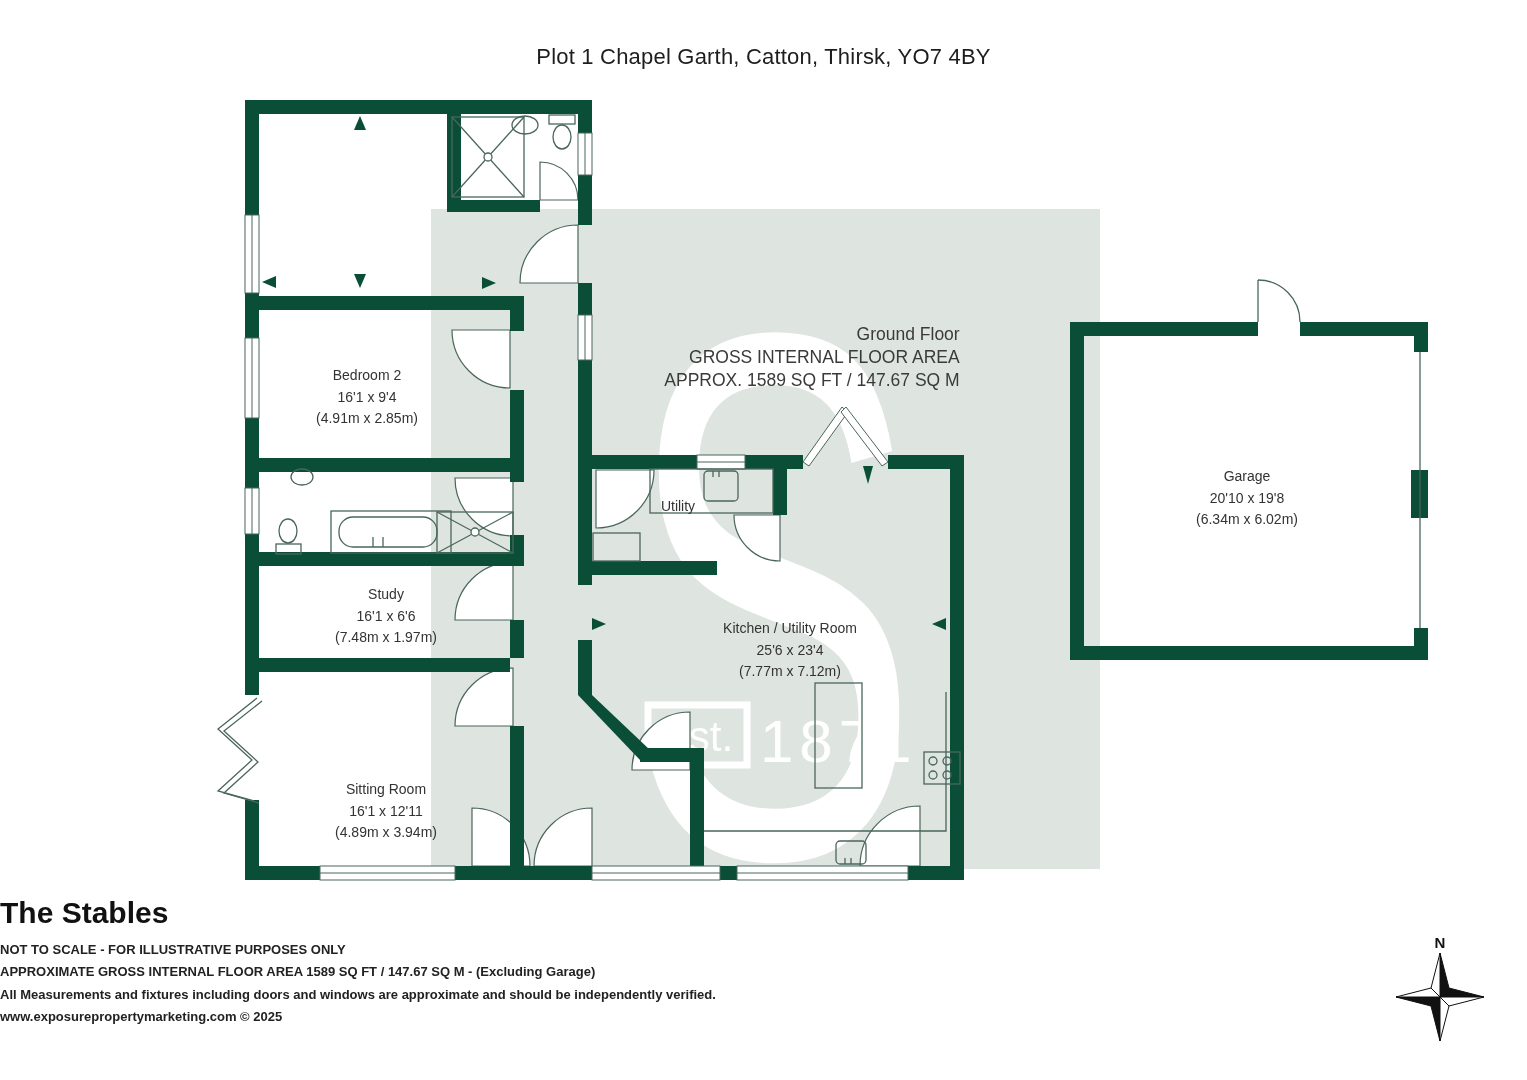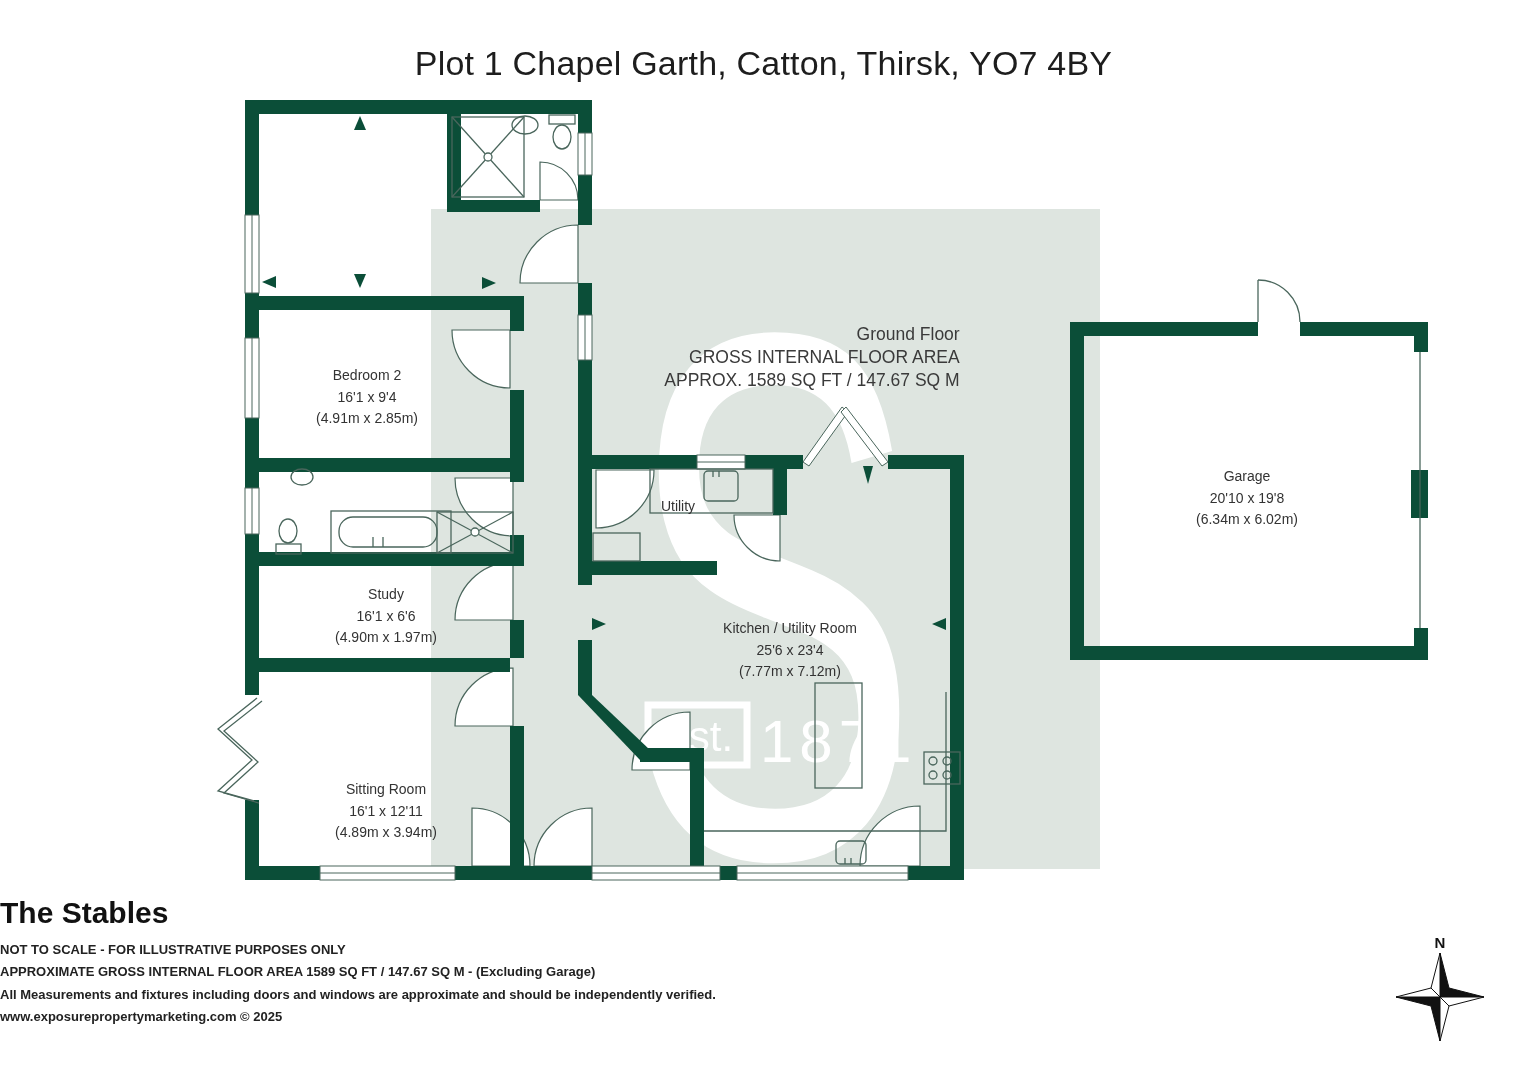--- a/index.html
+++ b/index.html
@@ -1,20 +1,20 @@
 <!DOCTYPE html>
 <html><head>
 <meta charset="utf-8">
 <style>
   html,body{margin:0;padding:0;background:#ffffff;}
   #canvas{position:relative;width:1527px;height:1080px;background:#ffffff;overflow:hidden;
           font-family:"Liberation Sans",sans-serif;}
   #plan-svg{position:absolute;left:0;top:0;}
   .page-title{position:absolute;left:0;top:44px;width:100%;text-align:center;
-              font-size:34px;color:#1d1d1d;letter-spacing:.2px;}
+              font-size:22px;color:#1d1d1d;letter-spacing:.2px;}
   .room-label{position:absolute;transform:translate(-50%,-50%);font-size:14px;color:#333;
               text-align:center;line-height:1.55;white-space:nowrap;}
   .room-label span{display:block;}
   .floor-summary{position:absolute;transform:translate(-50%,-50%);font-size:17.5px;color:#3a3a3a;
               text-align:right;line-height:1.3;white-space:nowrap;}
   .floor-summary span{display:block;}
   .footer-name{position:absolute;left:0;top:896px;width:100%;
               font-size:30px;font-weight:bold;color:#111;}
   .footer-line{position:absolute;left:0;width:100%;text-align:left;font-size:13px;color:#222;font-weight:bold;}
   .f1{top:942px}.f2{top:964px}.f3{top:987px}.f4{top:1009px}
@@ -230,21 +230,21 @@
   </div>
 
   <div class="room-label" style="left:367px;top:398px">
     <span>Bedroom 2</span>
     <span>16'1 x 9'4</span>
     <span>(4.91m x 2.85m)</span>
   </div>
   <div class="room-label" style="left:386px;top:617px">
     <span>Study</span>
     <span>16'1 x 6'6</span>
-    <span>(4.90m x 1.97m)</span>
+    <span>(7.48m x 1.97m)</span>
   </div>
   <div class="room-label" style="left:386px;top:812px">
     <span>Sitting Room</span>
     <span>16'1 x 12'11</span>
     <span>(4.89m x 3.94m)</span>
   </div>
   <div class="room-label" style="left:678px;top:507px">
     <span>Utility</span>
   </div>
   <div class="room-label" style="left:790px;top:651px">

